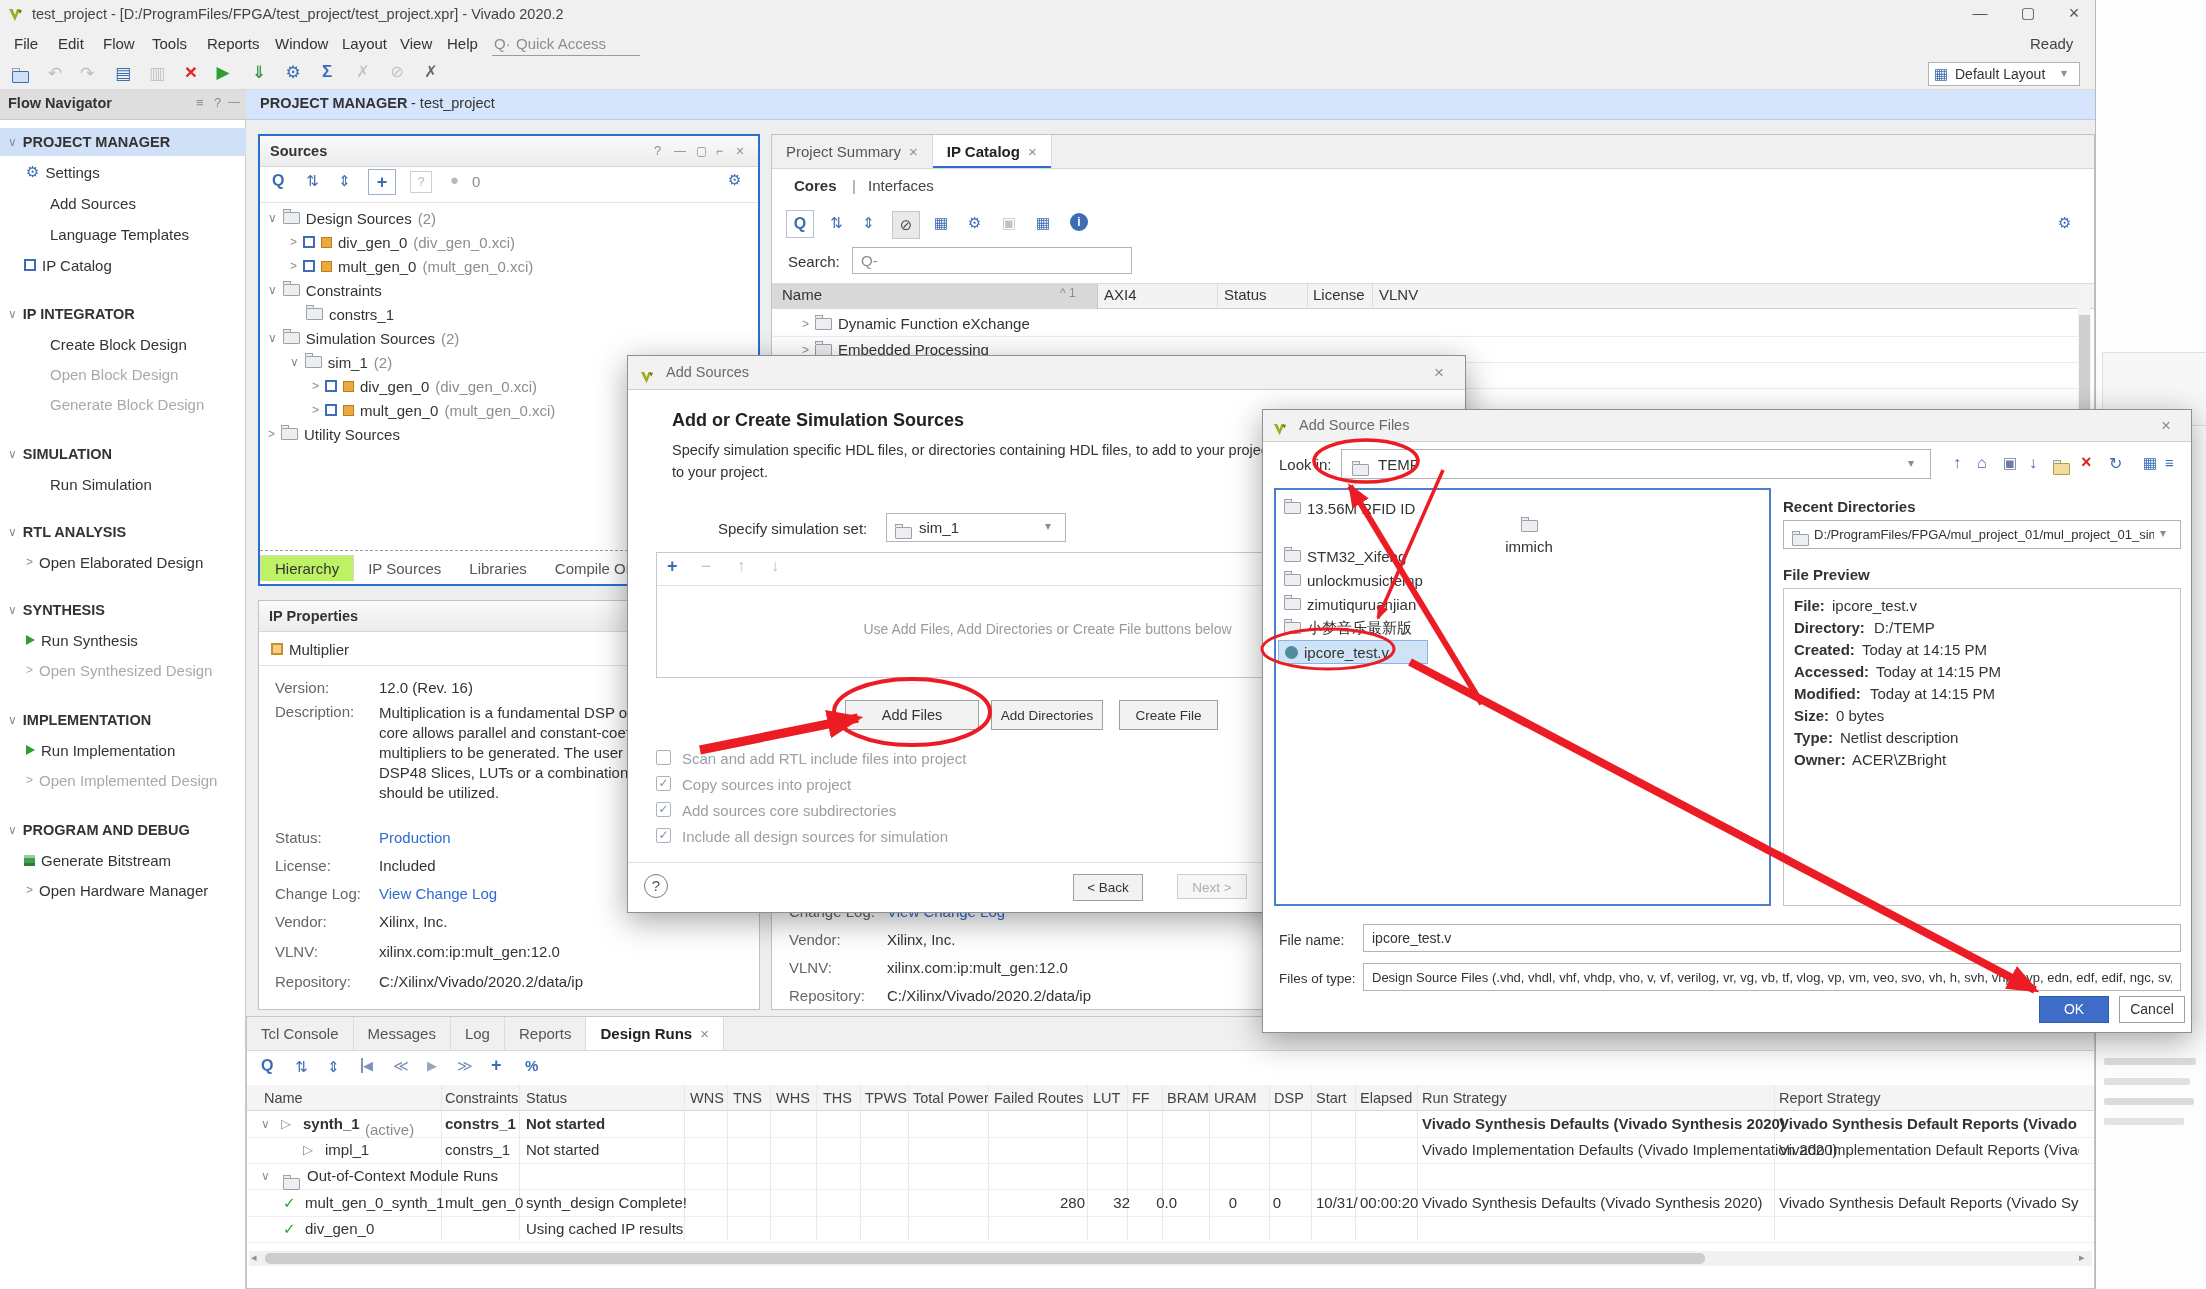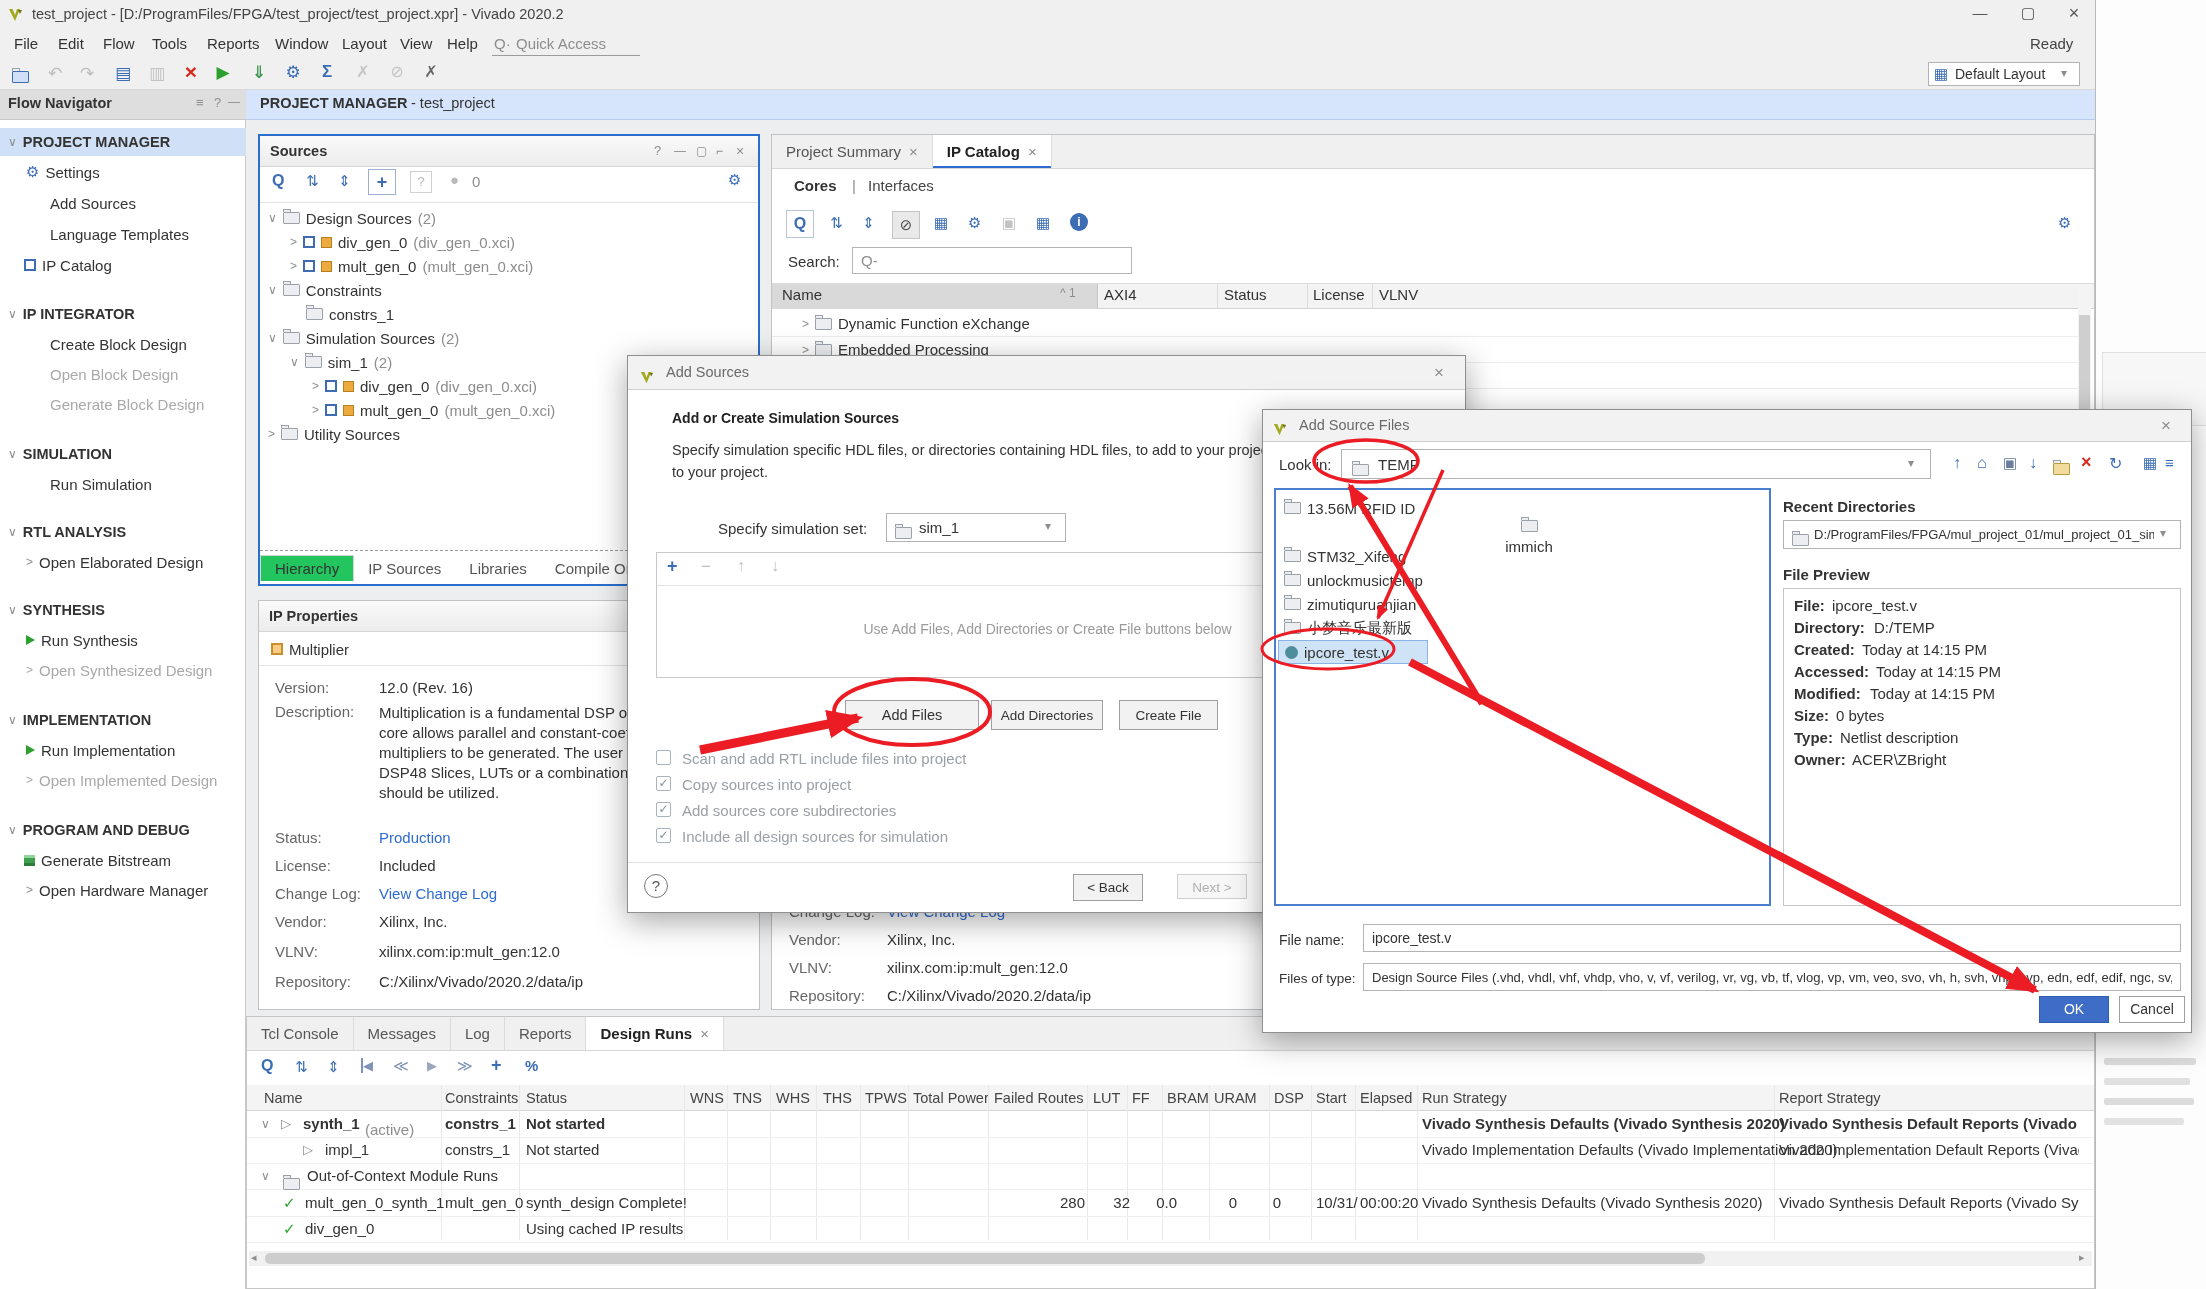--- a/index.html
+++ b/index.html
@@ -287,21 +287,21 @@
       <span>mult_gen_0</span>
       <span class="g">(mult_gen_0.xci)</span>
     </div>
     <div class="row" style="left:0;top:286px;width:494px;padding-left:8px;">
       <span class="g" style="font-size:12px;">&gt;</span>
       <span class="folder"></span>
       <span>Utility Sources</span>
     </div>
 
     <div class="p" style="left:0;top:414px;width:498px;height:34px;border-top:1px dashed #9a9a9a;display:flex;align-items:center;">
-      <span style="padding:4px 14px;background:#22c55e;border:1px solid #d5d5d5;border-bottom:none;">Hierarchy</span>
+      <span style="padding:4px 14px;background:#bef264;border:1px solid #d5d5d5;border-bottom:none;">Hierarchy</span>
       <span style="padding:4px 14px;color:#555;">IP Sources</span>
       <span style="padding:4px 14px;color:#555;">Libraries</span>
       <span style="padding:4px 14px;color:#555;">Compile Order</span>
     </div>
   </div>
 
   <div class="panel" style="left:258px;top:600px;width:502px;height:410px;">
     <div class="phead">
       <span class="p t b" style="left:10px;font-size:14.5px;">IP Properties</span>
     </div>
@@ -531,21 +531,21 @@
     <div class="dtitle">
       <span class="p" style="left:12px;top:8px;">
         <svg width="15" height="15" viewBox="0 0 16 16">
             <path d="M1 2 L7 14 L12 2 L9 2 L7 8 L4.6 2 Z" fill="#a3aa1f"></path>
             <path d="M10 3 L14 3 L12 7 Z" fill="#6d7616"></path>
           </svg>
       </span>
       <span class="p t" style="left:38px;">Add Sources</span>
       <span class="p ic g" style="left:806px;top:0;font-size:17px;">×</span>
     </div>
-    <span class="p t b" style="left:44px;top:54px;font-size:14px;color:#222;">Add or Create Simulation Sources</span>
+    <span class="p t b" style="left:44px;top:54px;font-size:18px;color:#222;">Add or Create Simulation Sources</span>
     <div class="p t" style="left:44px;top:86px;width:780px;overflow:hidden;font-size:14.5px;">Specify simulation specific HDL files, or directories containing HDL files, to add to your project. Create a new source file on disk and add it</div>
     <div class="p t" style="left:44px;top:108px;font-size:14.5px;">to your project.</div>
 
     <span class="p t" style="left:90px;top:164px;">Specify simulation set:</span>
     <div class="field" style="left:258px;top:157px;width:180px;height:29px;">
       <span class="p" style="left:8px;top:9px;"><span class="folder"></span></span>
       <span class="p t" style="left:32px;top:5px;">sim_1</span>
       <span class="p ic g" style="left:158px;top:5px;font-size:12px;">▾</span>
     </div>
 

